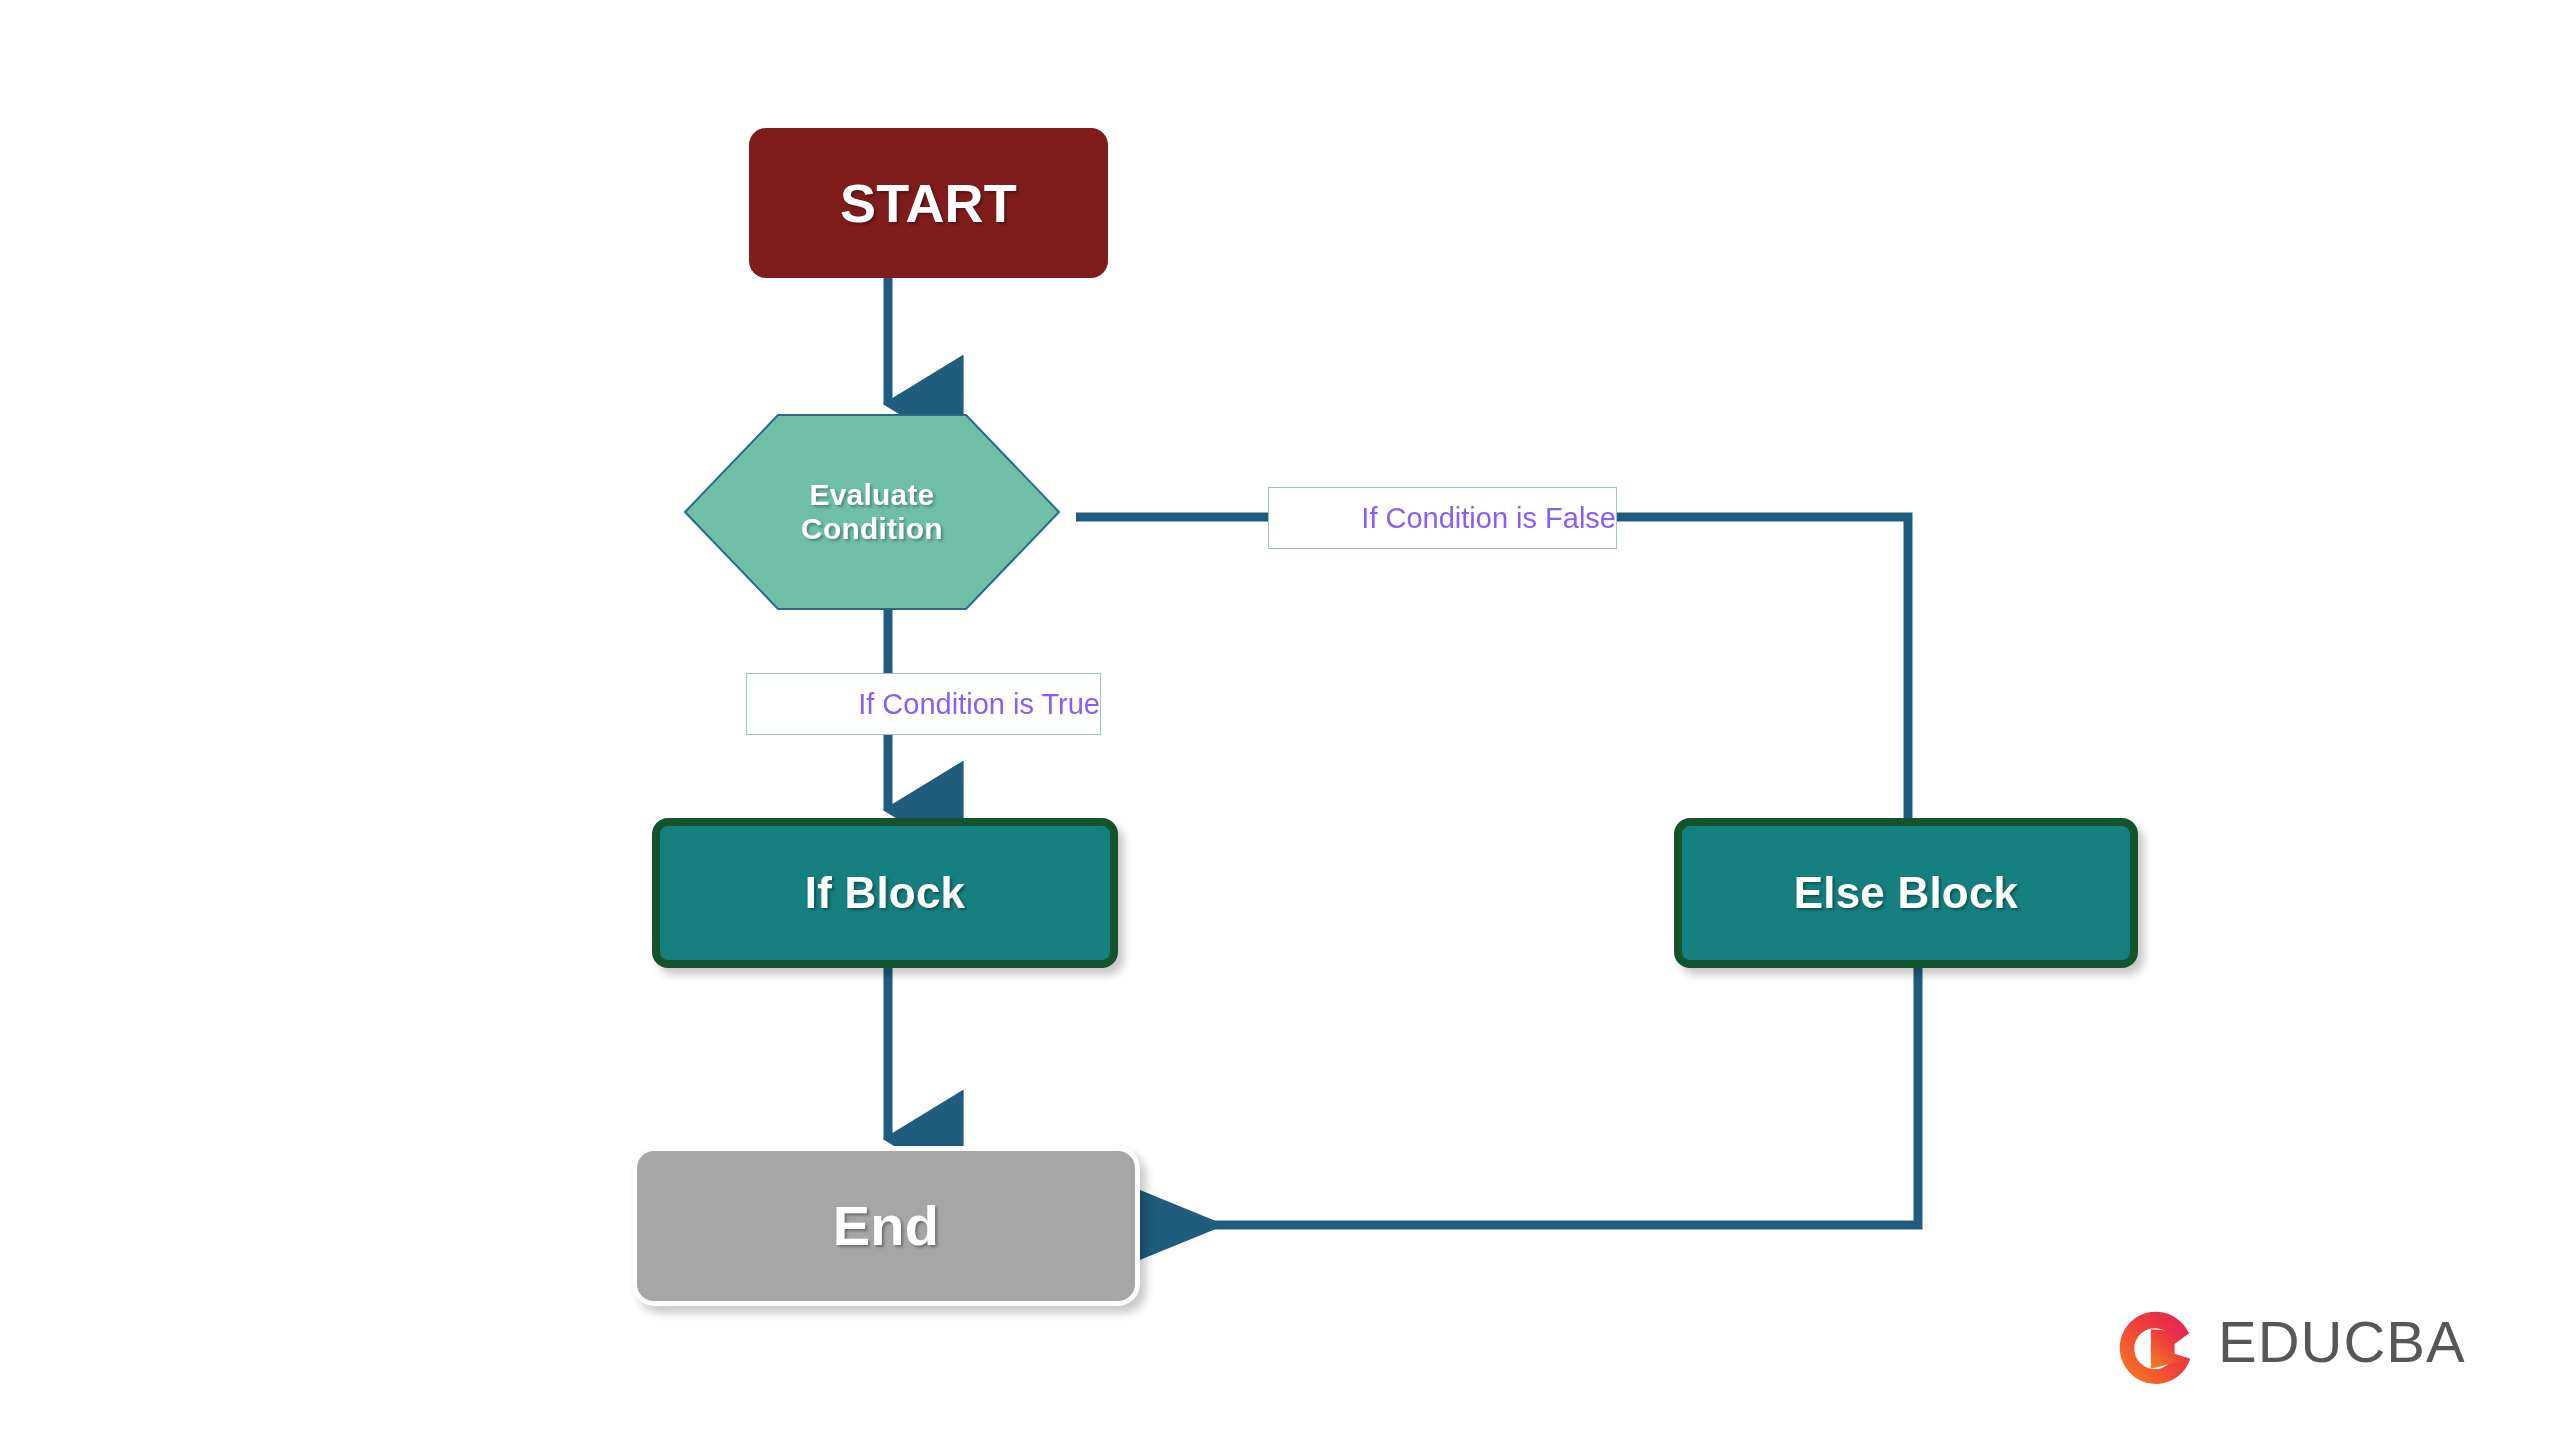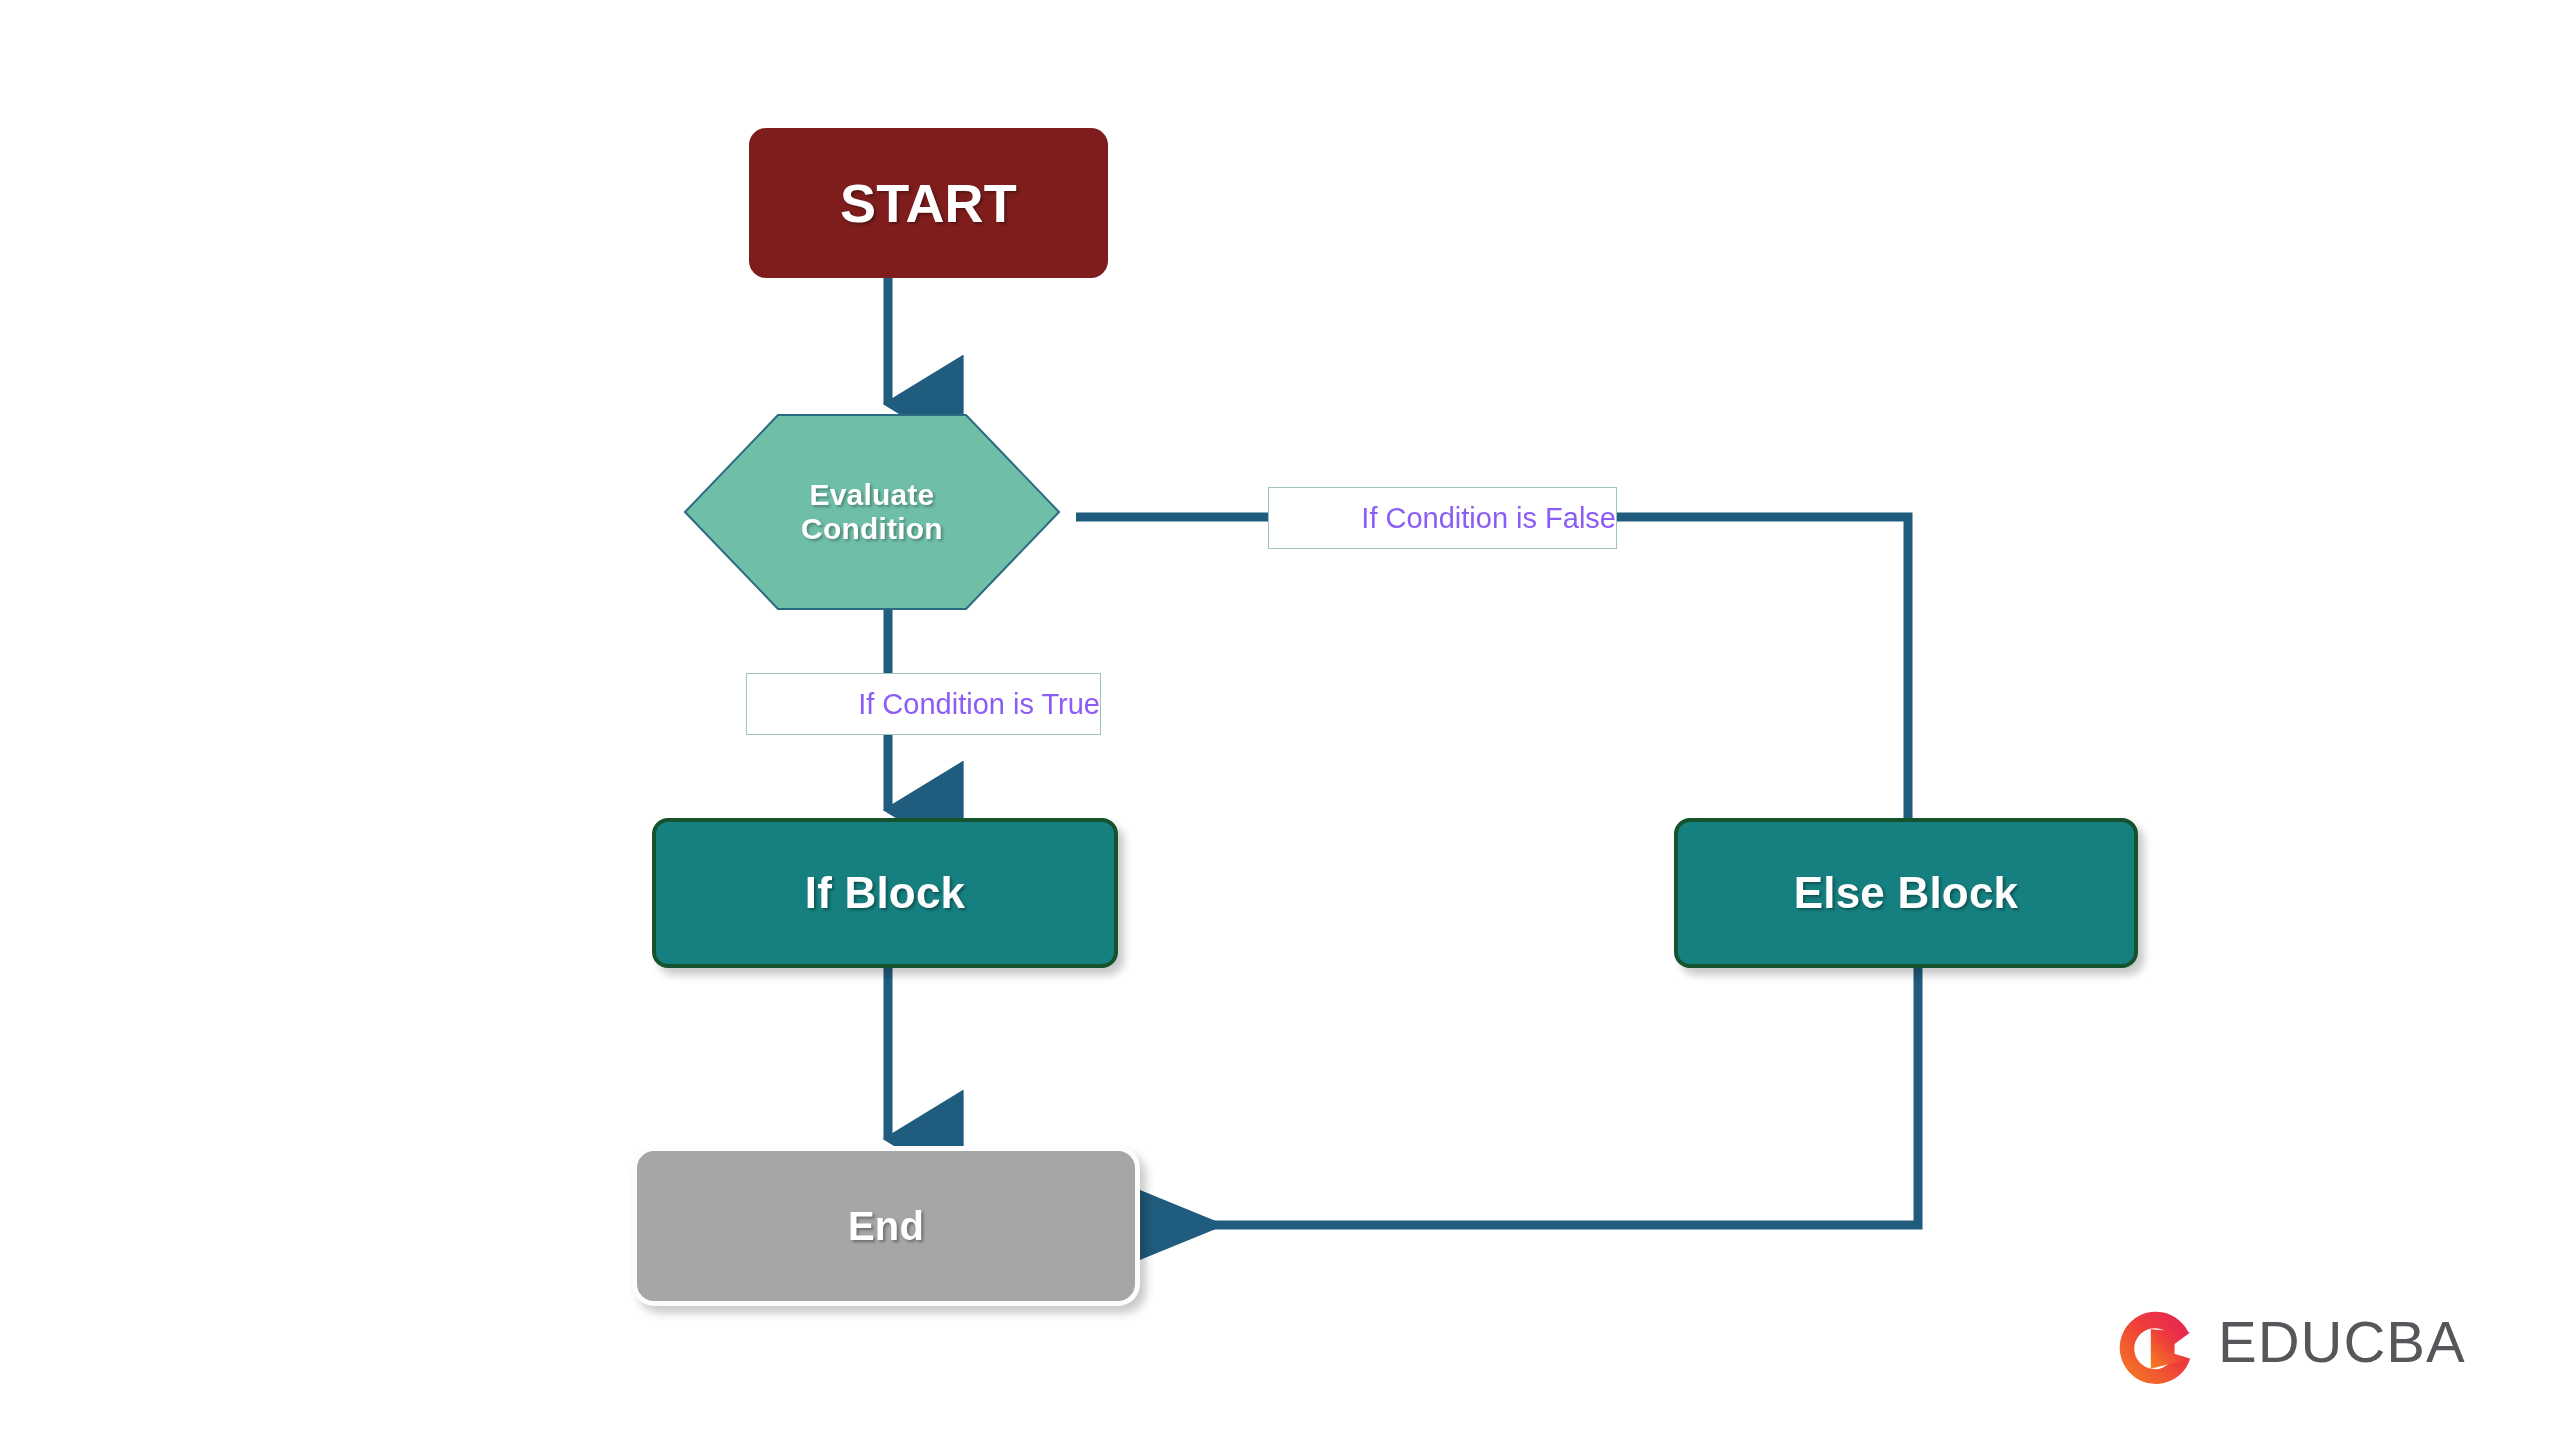--- a/index.html
+++ b/index.html
@@ -78,21 +78,21 @@
   #node-decision .node-label {
     position: relative;
     z-index: 2;
     font-size: 30px;
     text-shadow: 2px 2px 3px rgba(0,0,0,0.3);
   }
 
   
   .proc-block {
     background: #15807f;
-    border: 4px solid #14532d;
+    border: 8px solid #14532d;
     border-radius: 16px;
     box-shadow: 6px 7px 9px rgba(0,0,0,0.22);
   }
   .proc-block .node-label {
     font-size: 44px;
   }
   #node-if {
     left: 652px;
     top: 818px;
     width: 466px;
@@ -110,21 +110,21 @@
     left: 632px;
     top: 1146px;
     width: 508px;
     height: 160px;
     background: #a6a6a6;
     border: 5px solid #fdfdfd;
     border-radius: 22px;
     box-shadow: 6px 7px 10px rgba(0,0,0,0.22);
   }
   #node-end .node-label {
-    font-size: 40px;
+    font-size: 56px;
   }
 
   
   .edge-label {
     position: absolute;
     background: #ffffff;
     border: 1.5px solid #9bc3c0;
     display: flex;
     align-items: center;
     justify-content: flex-end;

